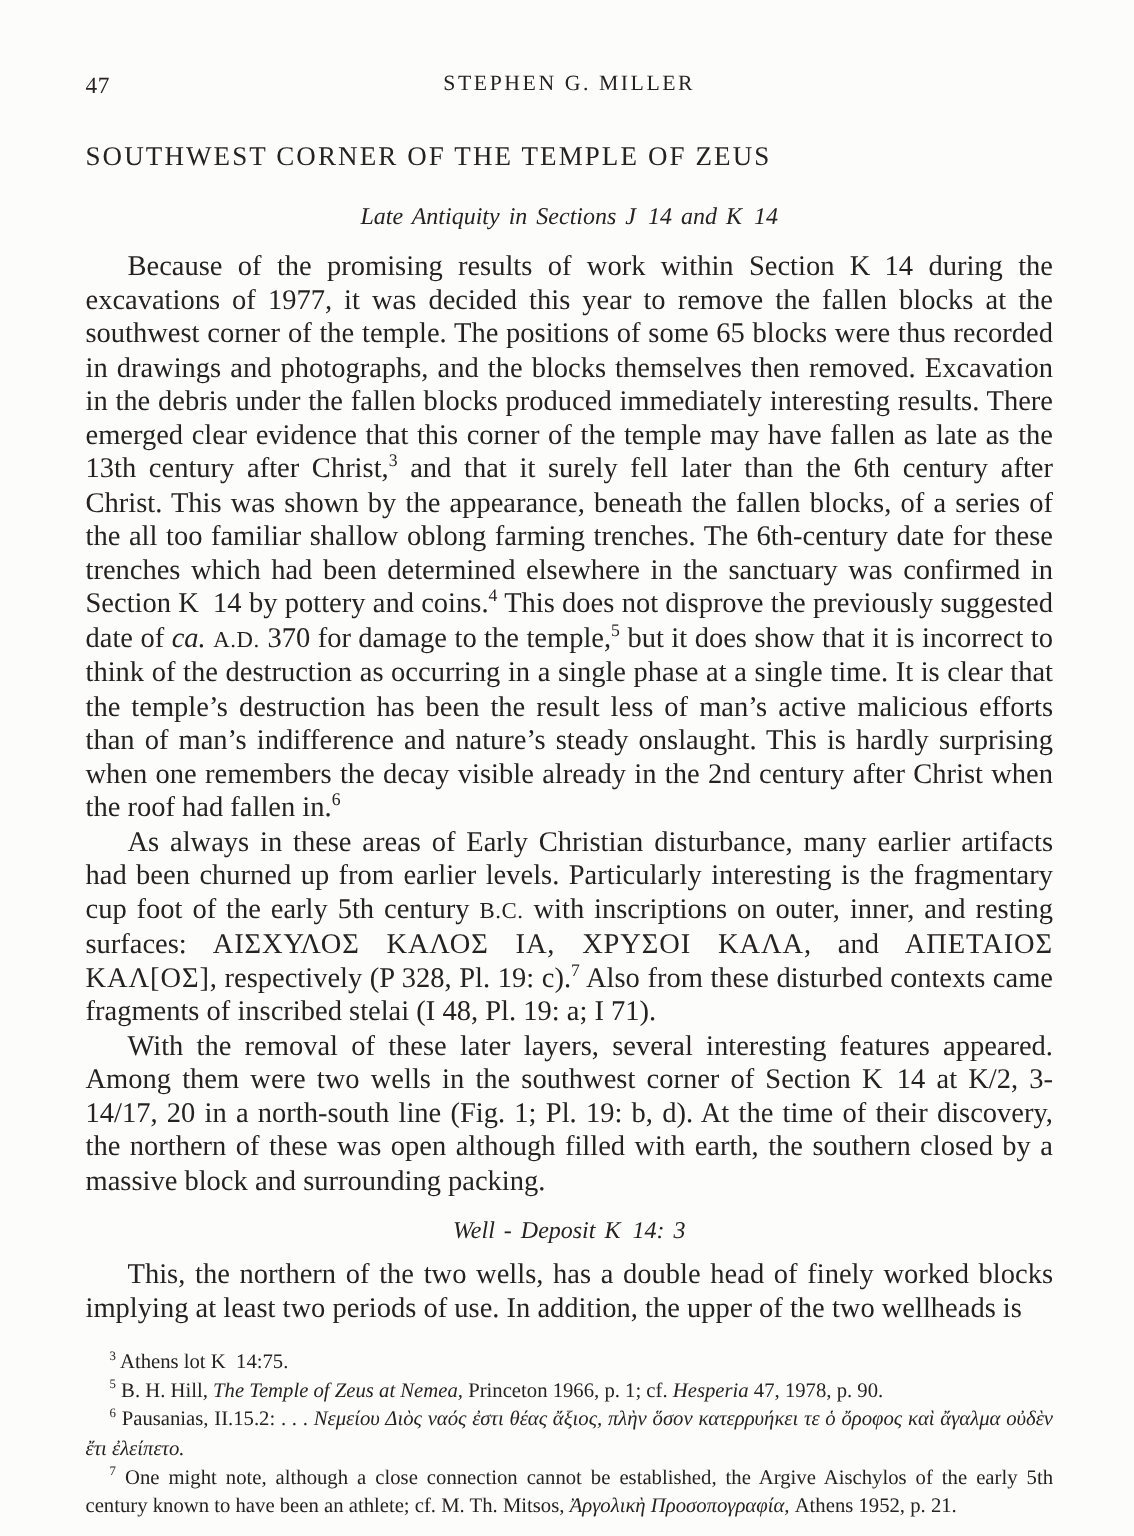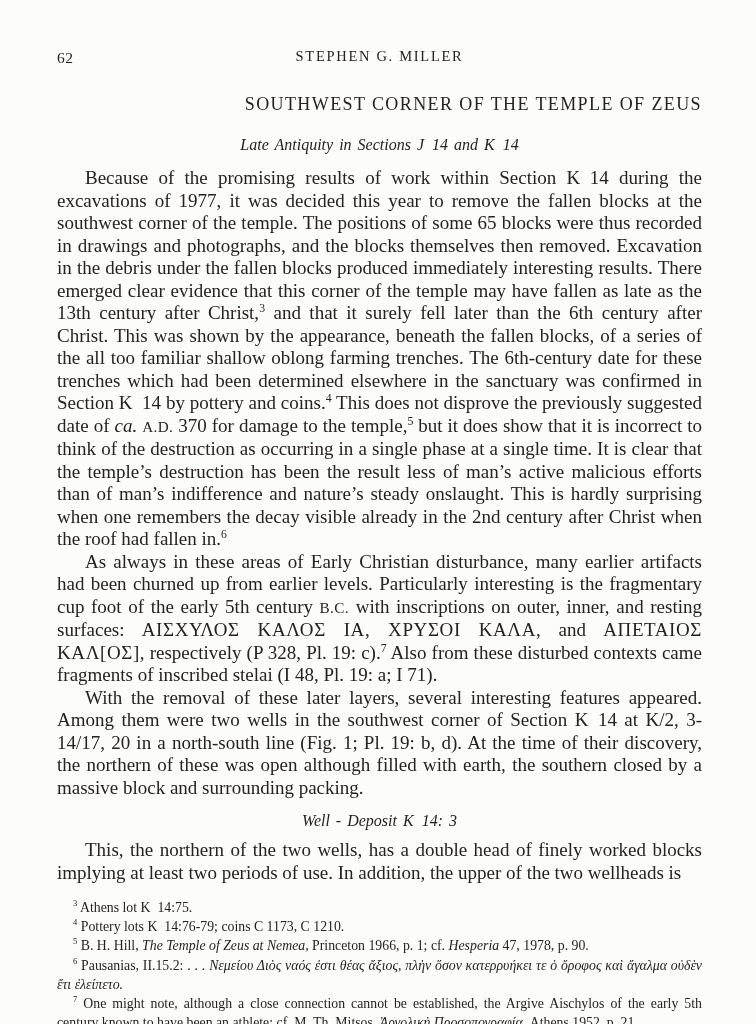--- a/index.html
+++ b/index.html
@@ -20,21 +20,21 @@
   .page-header { position:relative; height:20px; }
   .page-number {
     position:absolute; left:0; top:1px;
     font-size:15.5px; letter-spacing:.4px;
   }
   .running-head {
     display:block; text-align:center;
     font-size:14.5px; letter-spacing:1.7px;
   }
   .article-title {
-    margin:26px 0 0; text-align:right;
+    margin:26px 0 0; text-align:left;
     font-size:18px; font-weight:normal; letter-spacing:1.4px;
     white-space:nowrap;
   }
   .section-heading {
     text-align:center; font-size:16px;
     font-weight:normal; font-style:italic;
     margin:0; word-spacing:2px;
   }
   #section-heading-1 { margin-top:21px; }
   #section-heading-2 { margin-top:13px; margin-bottom:9px; }
@@ -57,39 +57,38 @@
   .sc { font-size:.8em; letter-spacing:.4px; }
   .caps { letter-spacing:.6px; }
   .greek { font-style:italic; }
 </style>
 </head>
 <body>
 
 <div class="page">
 
   <header class="page-header">
-    <span class="page-number">62</span>
+    <span class="page-number">47</span>
     <span class="running-head">STEPHEN G. MILLER</span>
   </header>
 
   <h1 class="article-title">SOUTHWEST CORNER OF THE TEMPLE OF ZEUS</h1>
 
   <h2 class="section-heading" id="section-heading-1">Late Antiquity in Sections J 14 and K 14</h2>
 
   <p class="body-para" id="paragraph-1"><span>Because of the promising results of work within Section K 14 during the excavations of 1977, it was decided this year to remove the fallen blocks at the southwest corner of the temple.  The positions of some 65 blocks were thus recorded in drawings and photographs, and the blocks themselves then removed.  Excavation in the debris under the fallen blocks produced immediately interesting results.  There emerged clear evidence that this corner of the temple may have fallen as late as the 13th century after Christ,</span><sup>3</sup><span> and that it surely fell later than the 6th century after Christ.  This was shown by the appearance, beneath the fallen blocks, of a series of the all too familiar shallow oblong farming trenches.  The 6th-century date for these trenches which had been determined elsewhere in the sanctuary was confirmed in Section K 14 by pottery and coins.</span><sup>4</sup><span>  This does not disprove the previously suggested date of </span><span class="italic">ca.</span><span> </span><span class="sc">A.D.</span><span> 370 for damage to the temple,</span><sup>5</sup><span> but it does show that it is incorrect to think of the destruction as occurring in a single phase at a single time.  It is clear that the temple’s destruction has been the result less of man’s active malicious efforts than of man’s indifference and nature’s steady onslaught.  This is hardly surprising when one remembers the decay visible already in the 2nd century after Christ when the roof had fallen in.</span><sup>6</sup></p>
 
   <p class="body-para"><span>As always in these areas of Early Christian disturbance, many earlier artifacts had been churned up from earlier levels.  Particularly interesting is the fragmentary cup foot of the early 5th century </span><span class="sc">B.C.</span><span> with inscriptions on outer, inner, and resting surfaces:  </span><span class="caps">ΑΙΣΧΥΛΟΣ ΚΑΛΟΣ ΙΑ, ΧΡΥΣΟΙ ΚΑΛΑ,</span><span> and </span><span class="caps">ΑΠΕΤΑΙΟΣ ΚΑΛ[ΟΣ]</span><span>, respectively (P 328, Pl. 19: c).</span><sup>7</sup><span>  Also from these disturbed contexts came fragments of inscribed stelai (I 48, Pl. 19: a; I 71).</span></p>
 
   <p class="body-para"><span>With the removal of these later layers, several interesting features appeared. Among them were two wells in the southwest corner of Section K 14 at K/2, 3-14/17, 20 in a north-south line (Fig. 1; Pl. 19: b, d).  At the time of their discovery, the northern of these was open although filled with earth, the southern closed by a massive block and surrounding packing.</span></p>
 
   <h2 class="section-heading" id="section-heading-2">Well - Deposit K 14: 3</h2>
 
   <p class="body-para"><span>This, the northern of the two wells, has a double head of finely worked blocks implying at least two periods of use.  In addition, the upper of the two wellheads is</span></p>
 
   <footer class="footnotes">
     <p class="footnote"><sup>3</sup><span> Athens lot K 14:75.</span></p>
-    <p class="footnote"><sup>4</sup><span> Pottery lots K 14:76-79; coins C 1173, C 1210.</span></p>
     <p class="footnote"><sup>5</sup><span> B. H. Hill, </span><span class="italic">The Temple of Zeus at Nemea,</span><span> Princeton 1966, p. 1; cf. </span><span class="italic">Hesperia</span><span> 47, 1978, p. 90.</span></p>
     <p class="footnote"><sup>6</sup><span> Pausanias, II.15.2:  . . . </span><span class="greek">Νεμείου Διὸς ναός ἐστι θέας ἄξιος, πλὴν ὅσον κατερρυήκει τε ὁ ὄροφος καὶ ἄγαλμα οὐδὲν ἔτι ἐλείπετο.</span></p>
     <p class="footnote"><sup>7</sup><span> One might note, although a close connection cannot be established, the Argive Aischylos of the early 5th century known to have been an athlete; cf. M. Th. Mitsos, </span><span class="greek">Ἀργολικὴ Προσοπογραφία,</span><span> Athens 1952, p. 21.</span></p>
   </footer>
 
 </div>
 
 </body></html>

